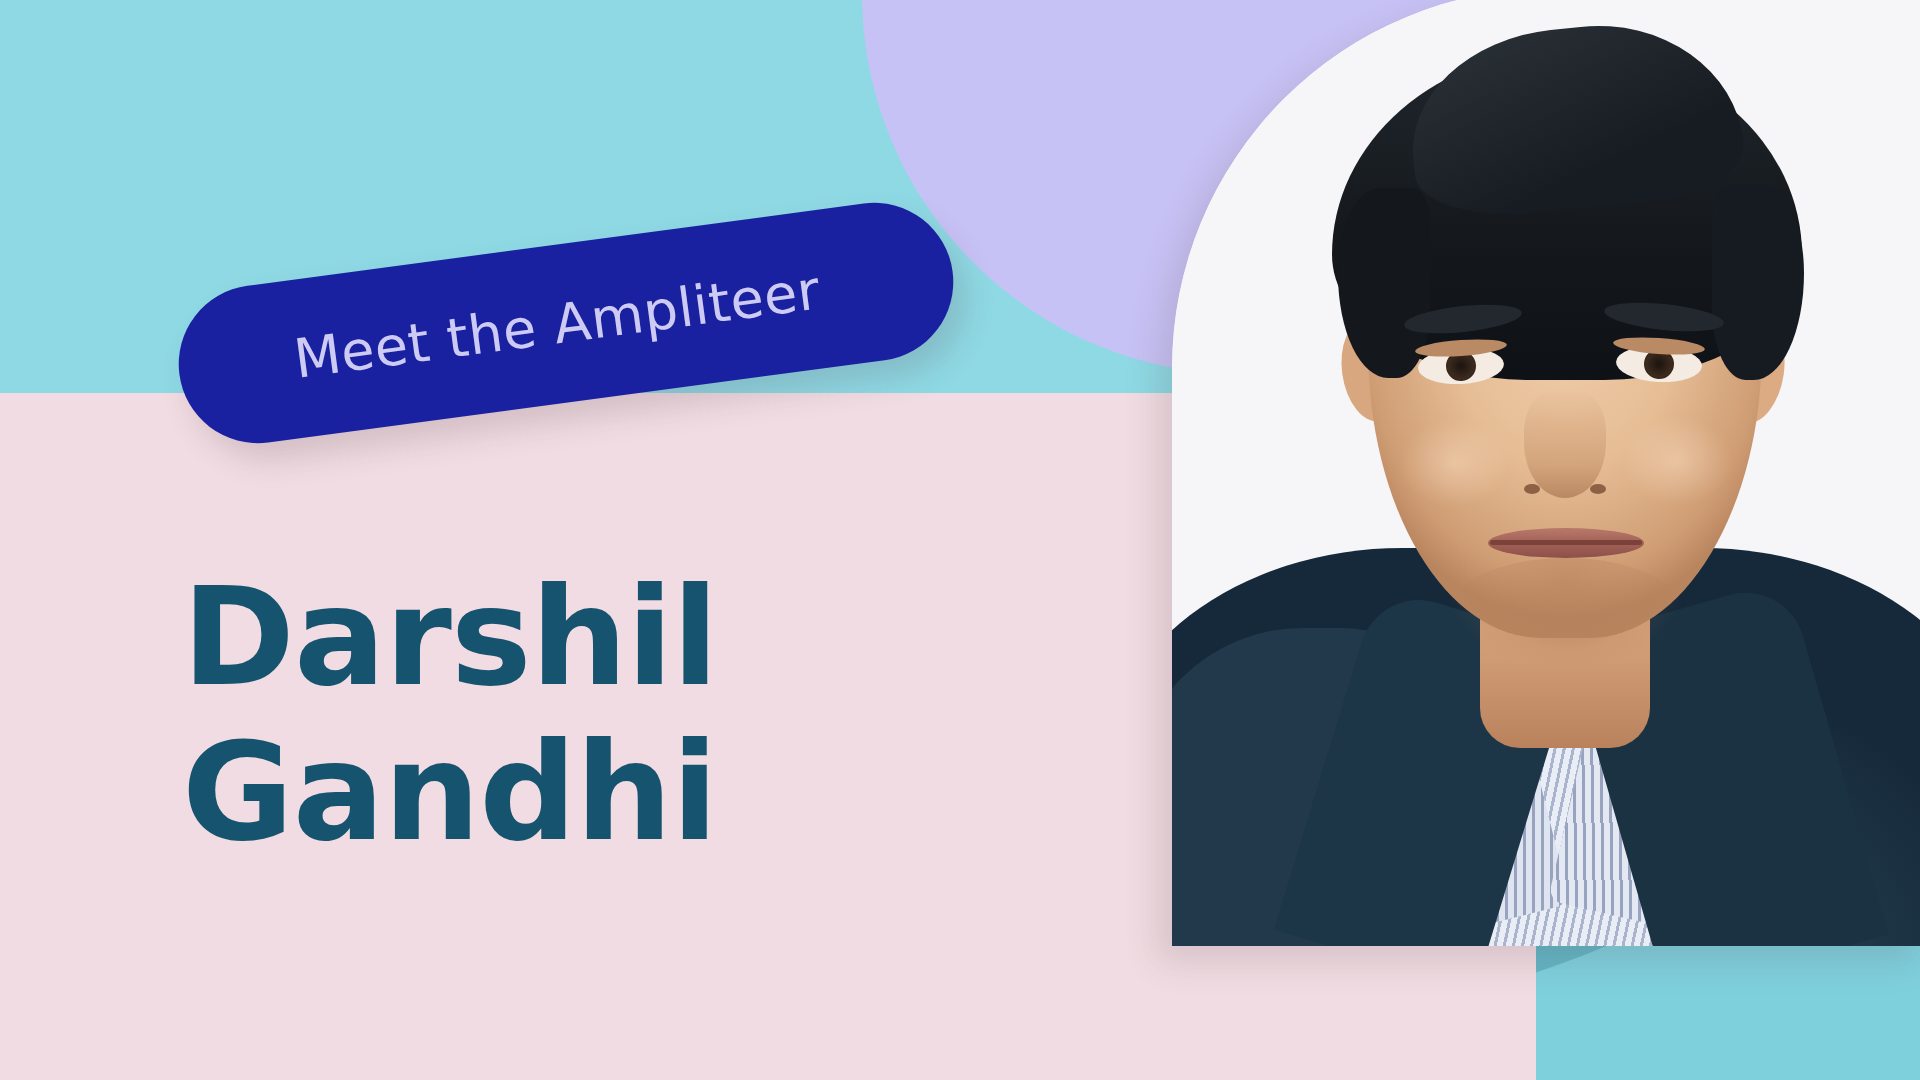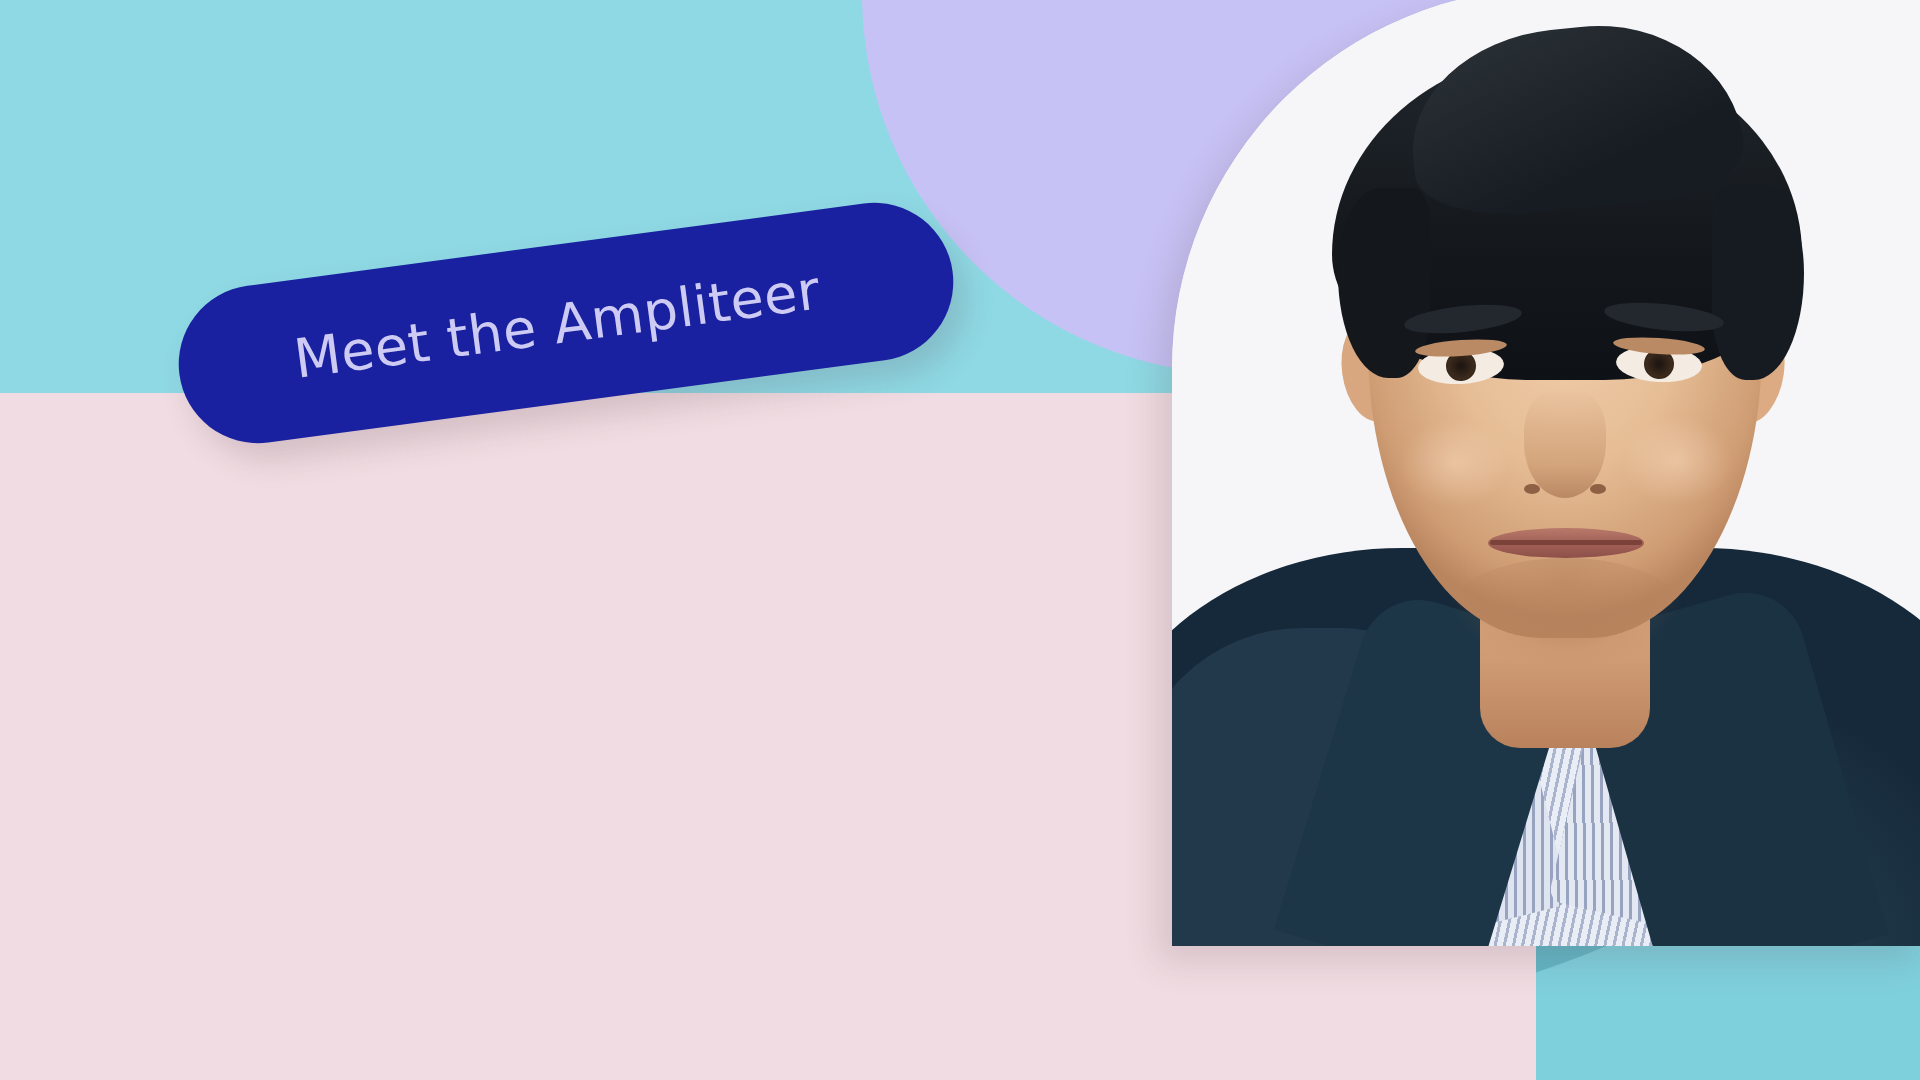--- a/index.html
+++ b/index.html
@@ -449,14 +449,18 @@
         <div class="p-mouth-line"></div>
         <div class="p-chin"></div>
       </div>
     </div>
   </div>
 
   <div class="badge">
     <span class="badge-label">Meet the Ampliteer</span>
   </div>
 
+  <div class="name-block">
+    <div class="name-line">Darshil</div>
+    <div class="name-line">Gandhi</div>
+  </div>
 
 </div>
 
 </body></html>

